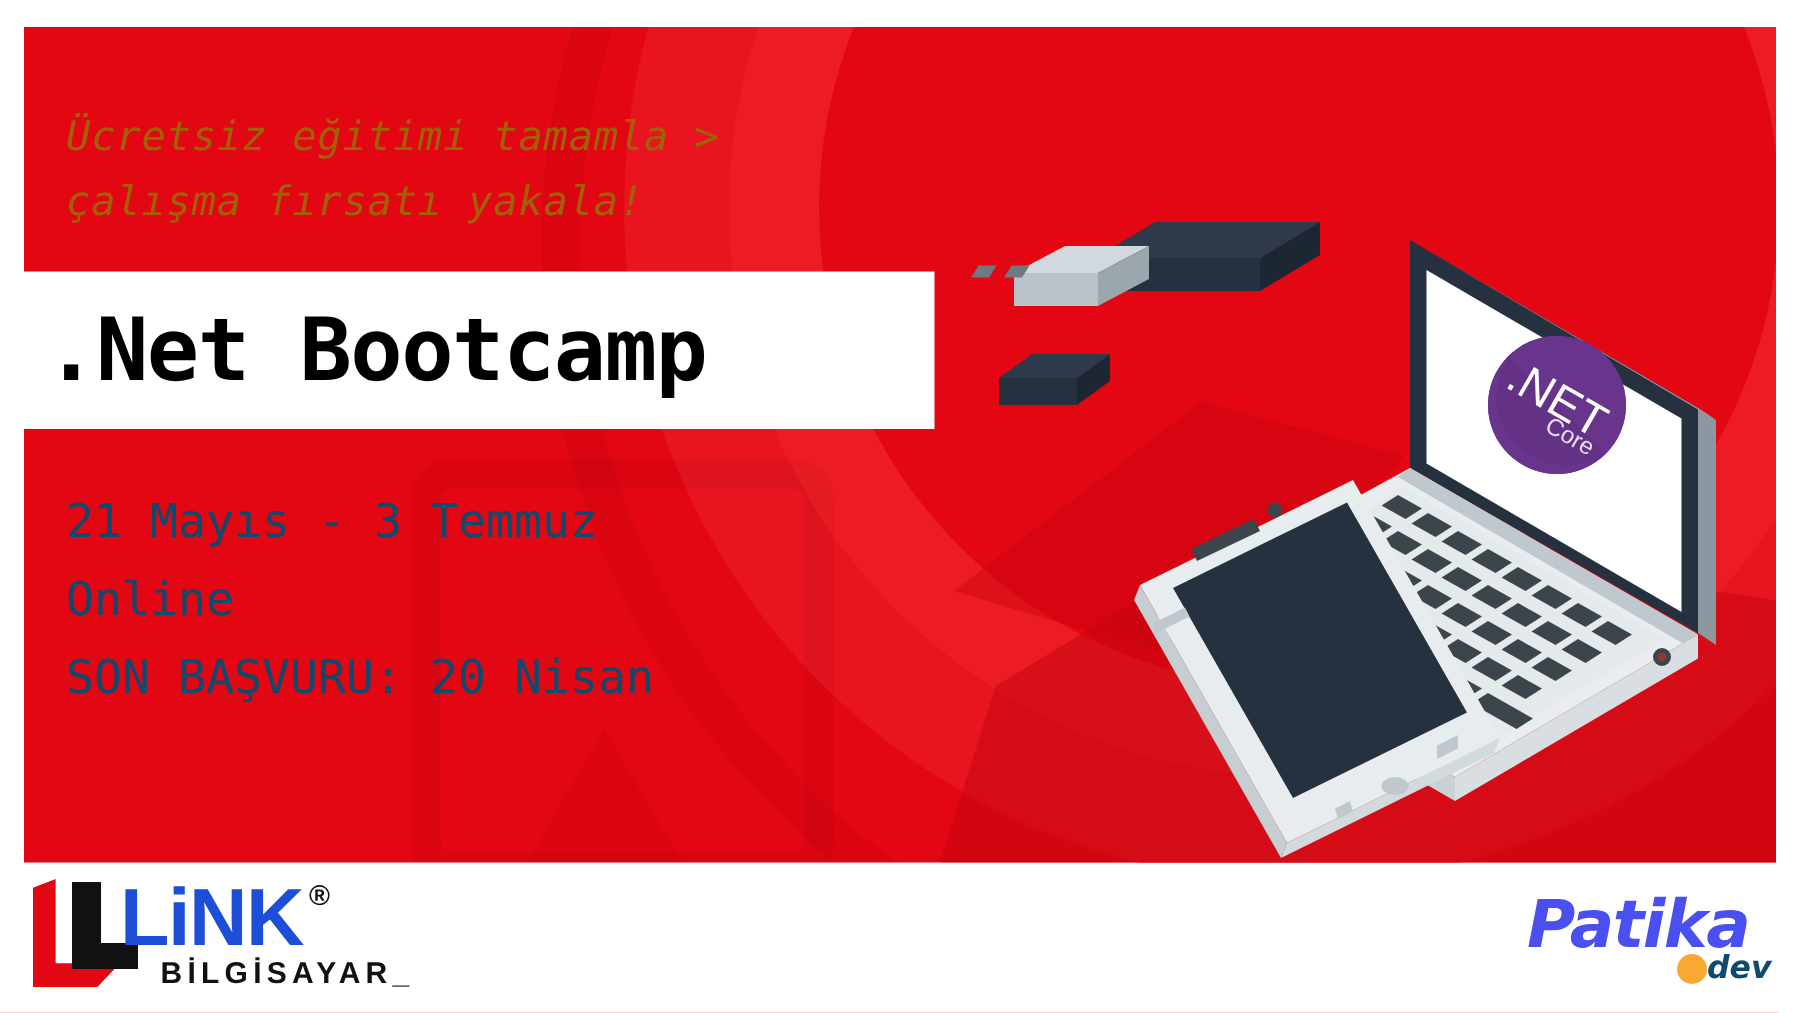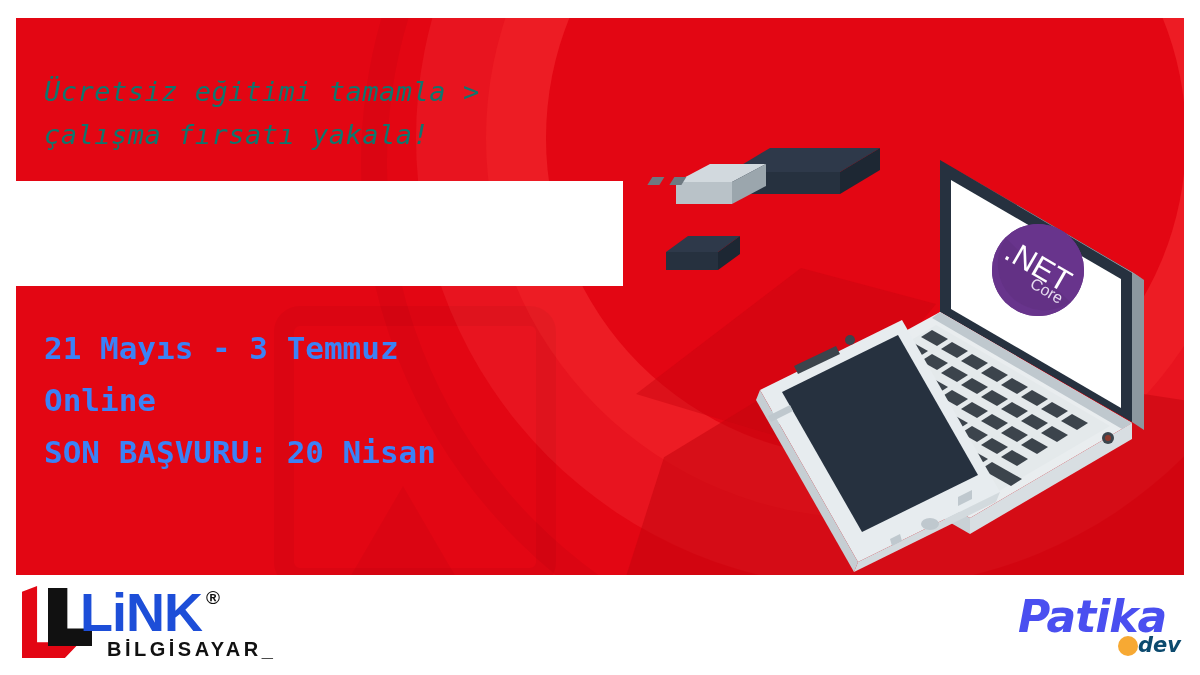--- a/index.html
+++ b/index.html
@@ -31,33 +31,33 @@
   .dev-shadow{position:absolute;left:600px;top:330px;width:600px;height:260px;
               background:#C4050F;opacity:.55;
               clip-path:polygon(38% 0%,100% 22%,100% 100%,0% 100%,8% 42%);}
   .dev-shadow2{position:absolute;left:620px;top:250px;width:300px;height:180px;
               background:#C8050F;opacity:.45;
               clip-path:polygon(55% 0%,100% 20%,60% 100%,0% 70%);}
 
   
   .tagline{position:absolute;left:44px;top:70px;width:560px;
            font-family:"DejaVu Sans Mono",monospace;font-style:italic;font-weight:400;
-           font-size:27px;line-height:43px;color:#0f766e;letter-spacing:.5px;
+           font-size:27px;line-height:43px;color:#a16207;letter-spacing:.5px;
            white-space:pre-line;z-index:6;}
 
   .title-band{position:absolute;left:0px;top:181px;width:623px;height:105px;
               background:#ffffff;z-index:7;}
   .title-text{position:absolute;left:30px;top:196px;
               font-family:"DejaVu Sans Mono",monospace;font-weight:bold;
               font-size:58px;line-height:74px;color:#000000;letter-spacing:-1px;
               z-index:8;white-space:nowrap;}
 
   .details{position:absolute;left:44px;top:322px;width:620px;
-           font-family:"DejaVu Sans Mono",monospace;font-weight:700;
-           font-size:31px;line-height:52px;color:#3b82f6;letter-spacing:0px;
+           font-family:"DejaVu Sans Mono",monospace;font-weight:400;
+           font-size:31px;line-height:52px;color:#0c4a6e;letter-spacing:0px;
            white-space:pre-line;z-index:6;}
 
   
   .link-logo{position:absolute;left:22px;top:586px;width:230px;height:76px;z-index:9;}
   .link-redL{position:absolute;left:0px;top:0px;width:58px;height:72px;
              background:#E30613;
              clip-path:polygon(0% 8%,26% 0%,26% 78%,100% 78%,74% 100%,0% 100%);}
   .link-blackL{position:absolute;left:26px;top:2px;width:44px;height:58px;
              background:#111111;
              clip-path:polygon(0% 0%,44% 0%,44% 70%,100% 70%,100% 100%,0% 100%);}
@@ -99,20 +99,21 @@
     <div class="wm-square"></div>
     <div class="wm-tri"></div>
     <div class="dev-shadow2"></div>
     <div class="dev-shadow"></div>
   </div>
 
   <div class="tagline">Ücretsiz eğitimi tamamla &gt;
 çalışma fırsatı yakala!</div>
 
   <div class="title-band"></div>
+  <div class="title-text">.Net Bootcamp</div>
 
   <div class="details">21 Mayıs - 3 Temmuz
 Online
 SON BAŞVURU: 20 Nisan</div>
 
   <div class="illus">
     <svg width="560" height="460" viewBox="0 0 560 460" xmlns="http://www.w3.org/2000/svg">
       <defs>
         <linearGradient id="lidGrad" x1="0" y1="0" x2="1" y2="1">
           <stop offset="0%" stop-color="#9AA4AC"></stop>

